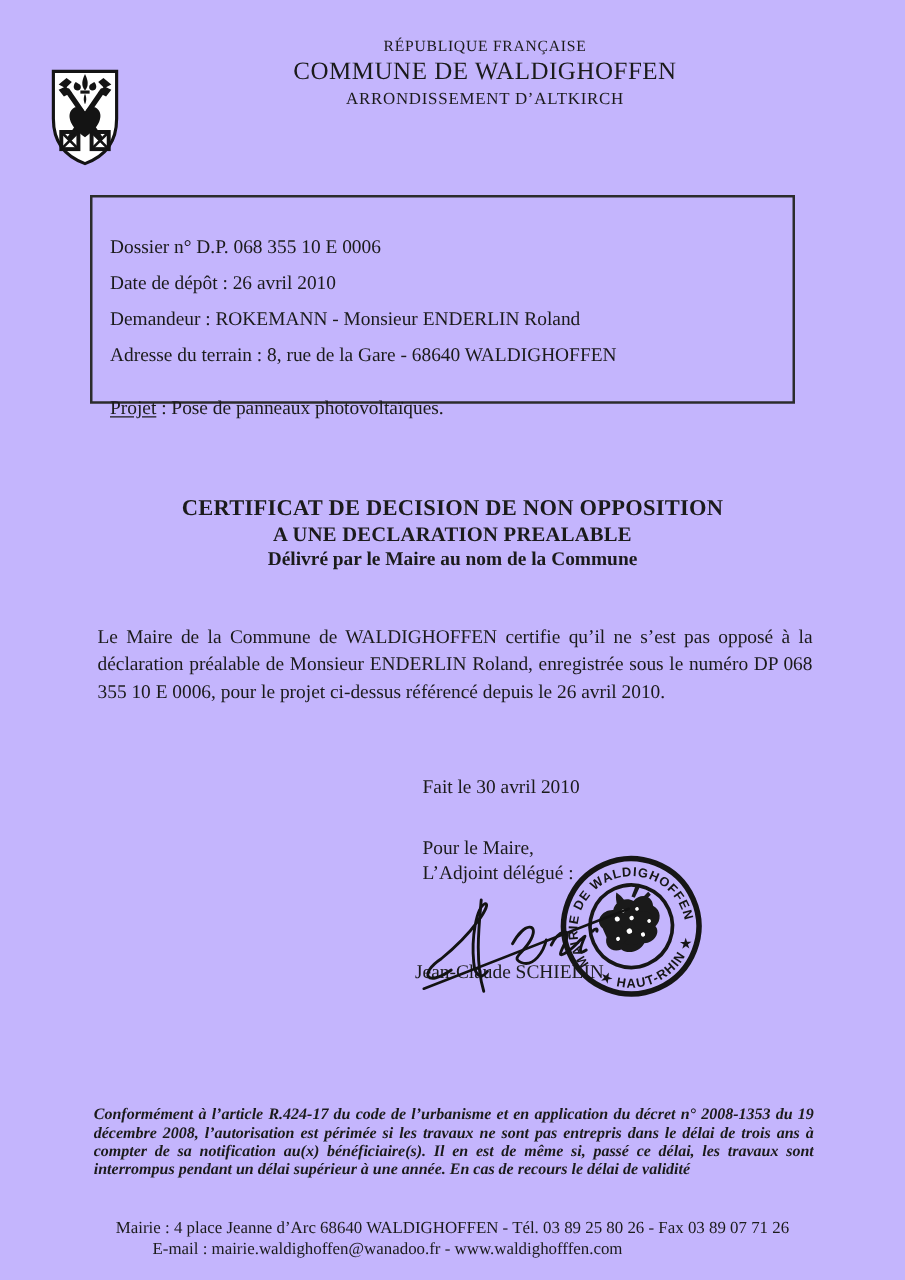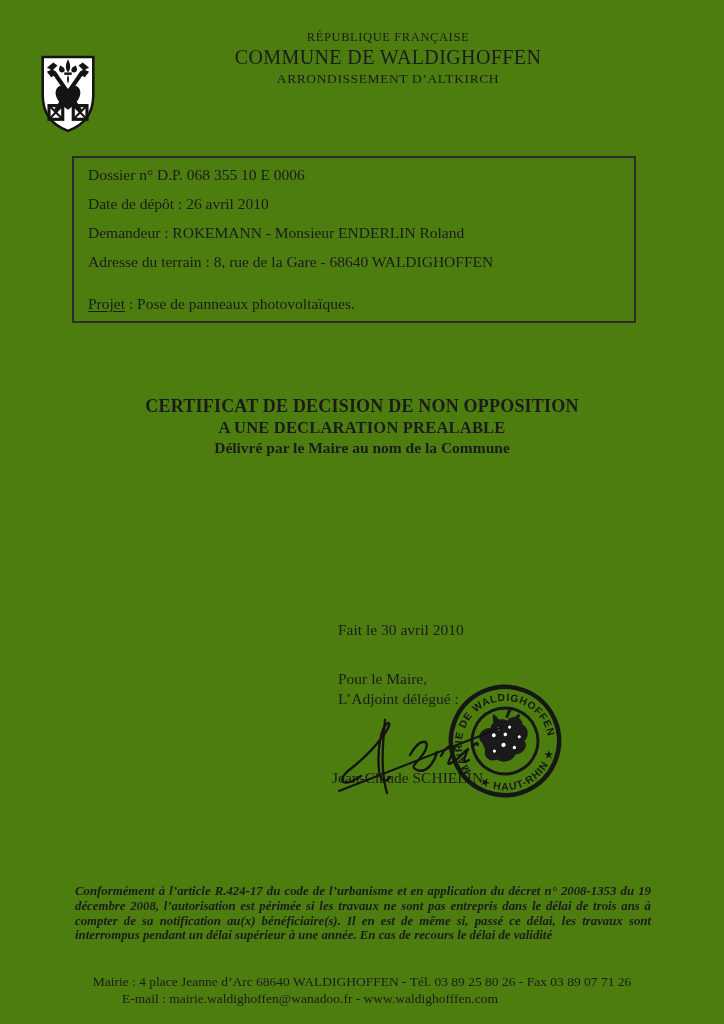--- a/index.html
+++ b/index.html
@@ -2,21 +2,21 @@
 <html><head>
 <meta charset="utf-8">
 <style>
   * { margin: 0; padding: 0; box-sizing: border-box; }
   html, body { background: #e8e8e8; }
   .page {
     position: relative;
     width: 724px;
     height: 1024px;
     margin: 0 auto;
-    background: #4d7c0f;
+    background: #c4b5fd;
     font-family: "Liberation Serif", serif;
     color: #1b1b1b;
     overflow: hidden;
   }
   .abs { position: absolute; }
 
   
   .coat { left: 40px; top: 55px; width: 56px; height: 78px; }
   .header-block {
     left: 168px; top: 28px; width: 440px;
@@ -24,21 +24,21 @@
   }
   .hline1 { font-size: 12.5px; letter-spacing: 0.6px; margin-top: 2px; }
   .hline2 { font-size: 13.5px; letter-spacing: 0.6px; margin-top: 2px; }
   .hline3 { font-size: 20px;   letter-spacing: 0.4px; margin-top: 2px; }
   .hline4 { font-size: 13.5px; letter-spacing: 0.6px; margin-top: 2px; }
 
   
   .dossier-box {
     left: 72px; top: 156px; width: 564px; height: 167px;
     border: 2px solid #2c2c2c;
-    padding: 2px 14px 0 14px;
+    padding: 25px 14px 0 14px;
     font-size: 15.5px;
   }
   .dossier-box .row { height: 29px; line-height: 29px; white-space: nowrap; }
   .dossier-box .row-projet { margin-top: 13px; }
   .u { text-decoration: underline; text-underline-offset: 2px; }
 
   
   .title-block { left: 0; top: 396px; width: 724px; text-align: center; font-weight: bold; }
   .t1 { font-size: 18px; letter-spacing: 0.2px; }
   .t2 { font-size: 16.5px; letter-spacing: 0.2px; margin-top: 1px; }
@@ -116,20 +116,21 @@
     <div class="row">Adresse du terrain : 8, rue de la Gare - 68640 WALDIGHOFFEN</div>
     <div class="row row-projet"><span class="u">Projet</span><span> : Pose de panneaux photovoltaïques.</span></div>
   </div>
 
   <div class="abs title-block">
     <div class="t1">CERTIFICAT DE DECISION DE NON OPPOSITION</div>
     <div class="t2">A UNE DECLARATION PREALABLE</div>
     <div class="t3">Délivré par le Maire au nom de la Commune</div>
   </div>
 
+  <div class="abs para1">Le Maire de la Commune de WALDIGHOFFEN certifie qu’il ne s’est pas opposé à la déclaration préalable de Monsieur ENDERLIN Roland, enregistrée sous le numéro DP 068 355 10 E 0006, pour le projet ci-dessus référencé depuis le 26 avril 2010.</div>
   <div class="abs date-line">Fait le 30 avril 2010</div>
 
   <div class="abs sig-intro">
     <div>Pour le Maire,</div>
     <div>L’Adjoint délégué :</div>
   </div>
 
   <svg class="abs stamp-svg" viewBox="0 0 120 120" aria-hidden="true">
     <g transform="rotate(-24 60 60)">
       <circle cx="60" cy="60" r="55" fill="none" stroke="#161616" stroke-width="4.5"></circle>

